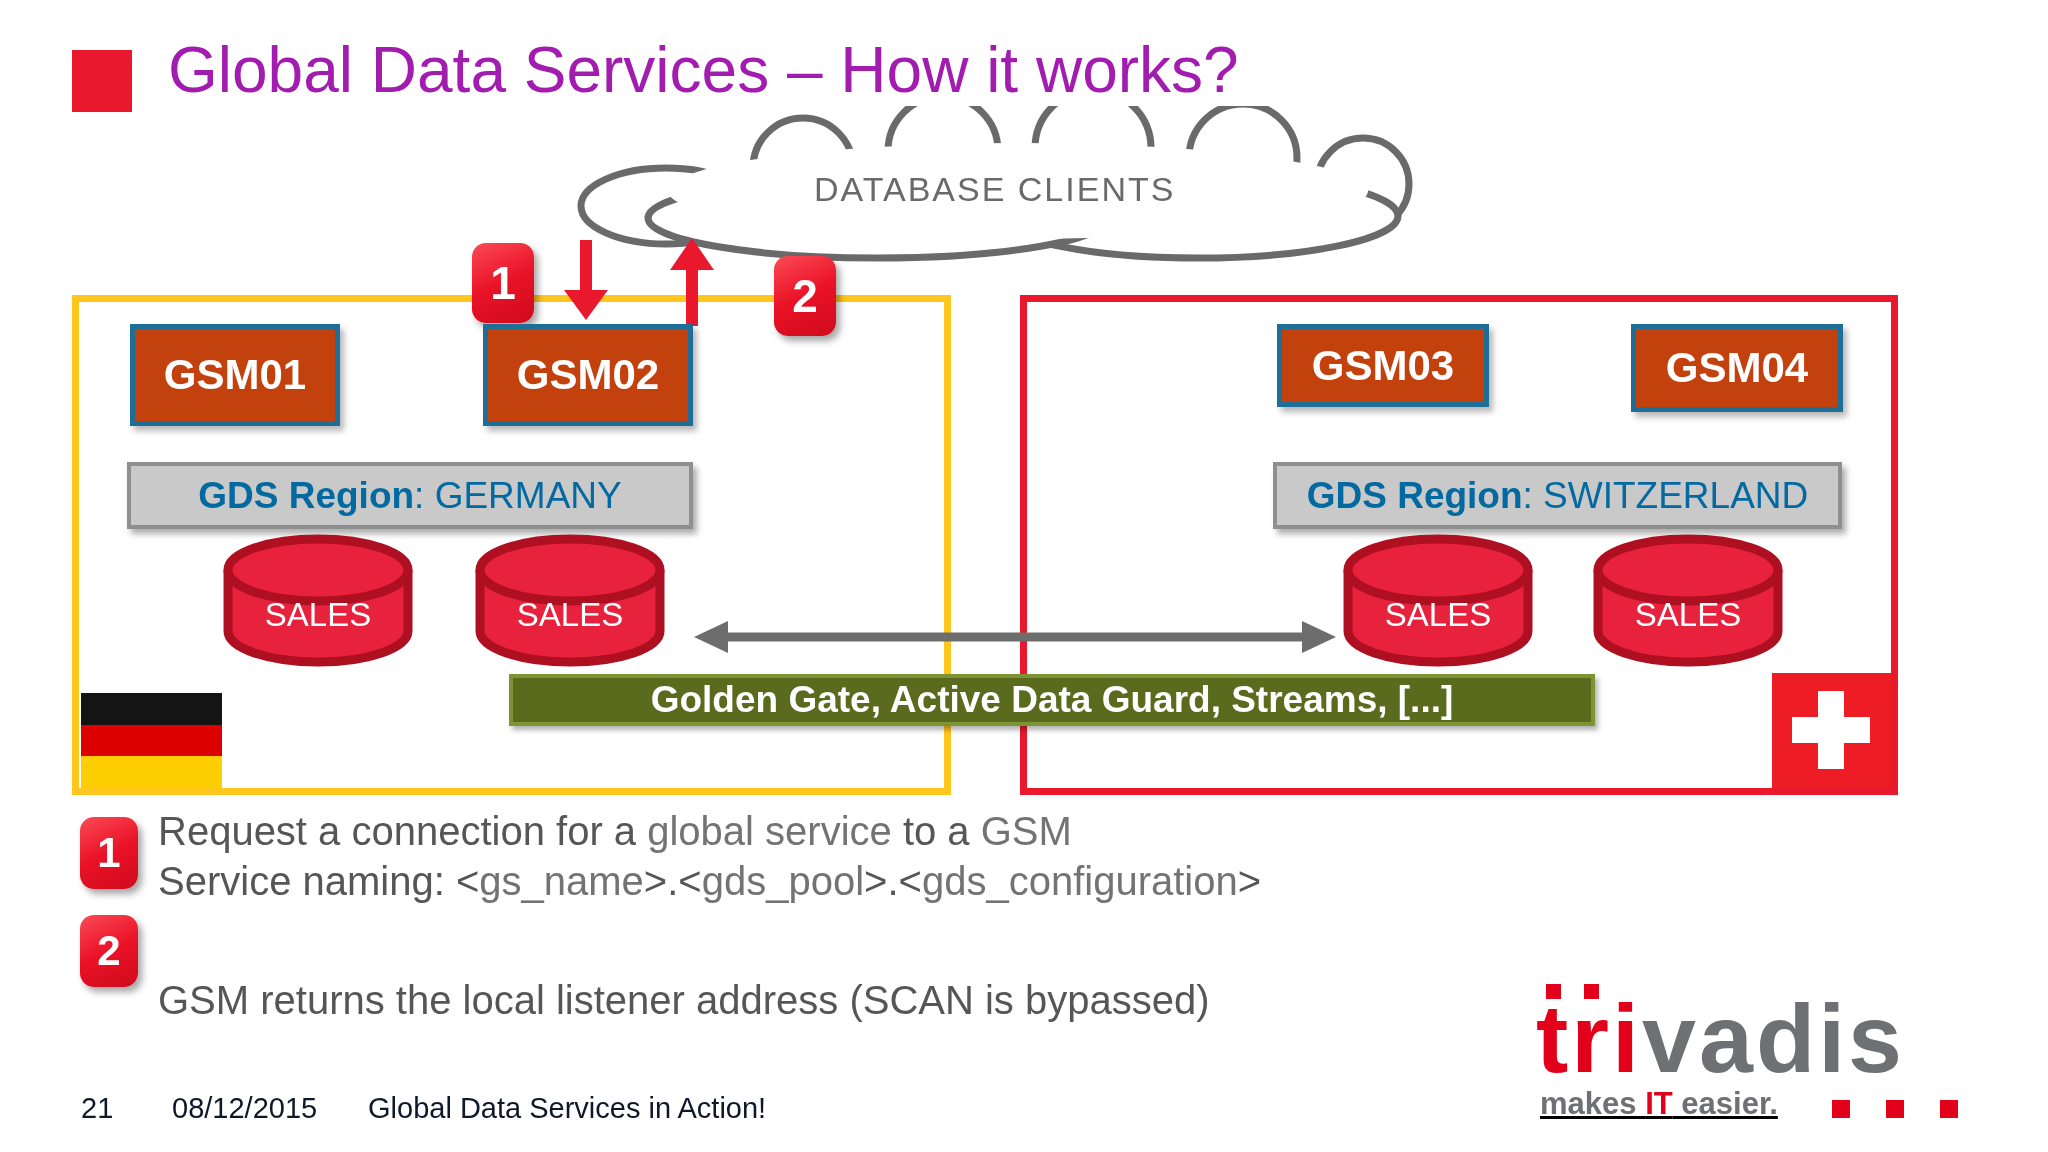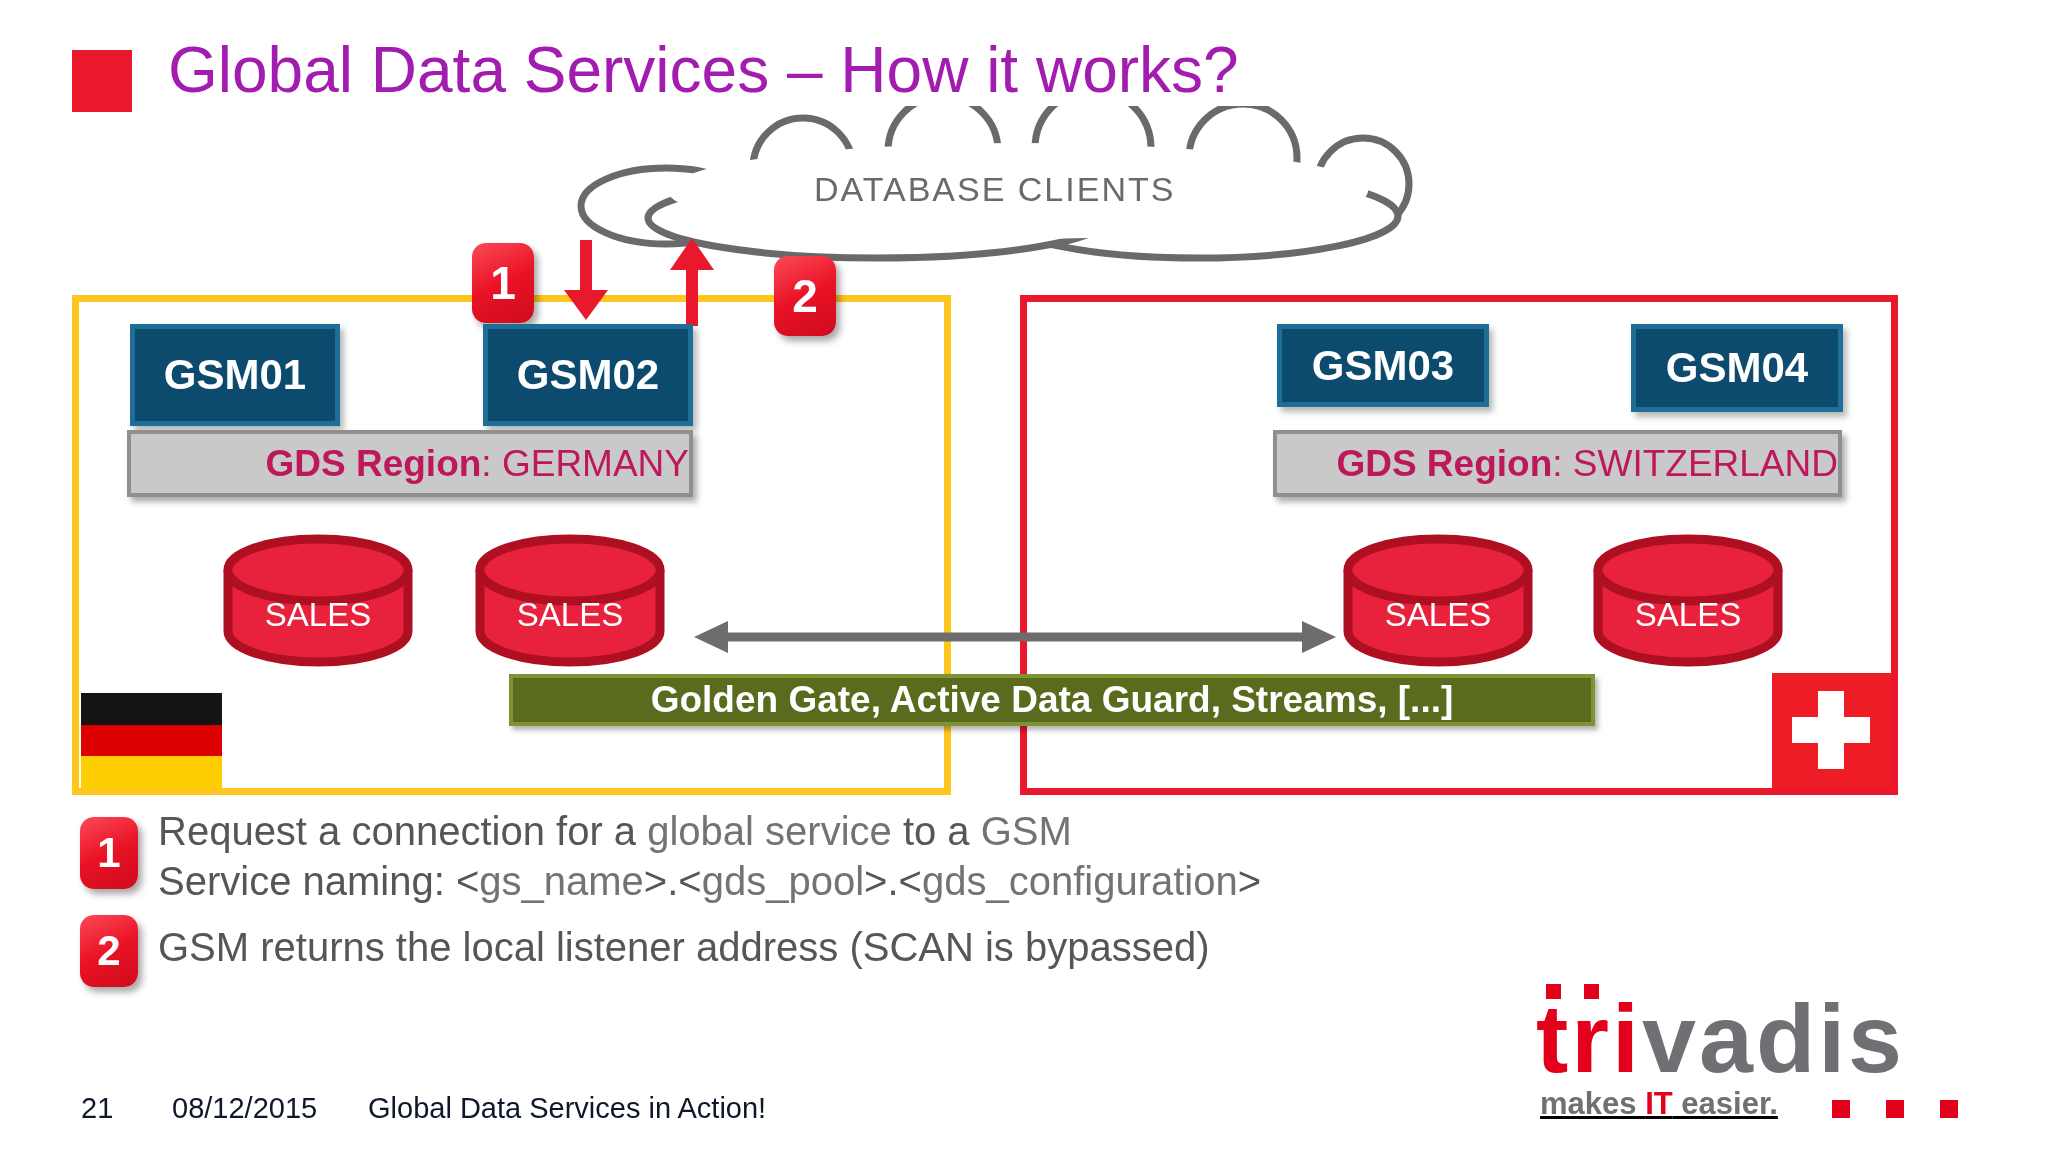--- a/index.html
+++ b/index.html
@@ -13,24 +13,24 @@
 
   
   .cloud-label{left:814px;top:170px;width:420px;text-align:left;font-size:34px;letter-spacing:2px;color:#6A6A6A;white-space:nowrap;}
 
   
   .region-box{box-sizing:border-box;background:transparent;}
   .region-box.de{left:72px;top:295px;width:879px;height:500px;border:7px solid #FFC61E;}
   .region-box.ch{left:1020px;top:295px;width:878px;height:500px;border:7px solid #E9182C;}
 
   
-  .gsm{box-sizing:border-box;background:#0c4a6e;border:5px solid #1F6E97;color:#fff;font-weight:bold;font-size:42px;display:flex;align-items:center;justify-content:center;box-shadow:4px 5px 6px rgba(0,0,0,.28);}
+  .gsm{box-sizing:border-box;background:#c2410c;border:5px solid #1F6E97;color:#fff;font-weight:bold;font-size:42px;display:flex;align-items:center;justify-content:center;box-shadow:4px 5px 6px rgba(0,0,0,.28);}
 
   
-  .region-bar{box-sizing:border-box;background:#C9C9C9;border:4px solid #8F8F8F;color:#be185d;font-size:37px;display:flex;align-items:center;justify-content:flex-end;white-space:pre;box-shadow:4px 5px 6px rgba(0,0,0,.32);}
+  .region-bar{box-sizing:border-box;background:#C9C9C9;border:4px solid #8F8F8F;color:#0369a1;font-size:37px;display:flex;align-items:center;justify-content:center;white-space:pre;box-shadow:4px 5px 6px rgba(0,0,0,.32);margin-top:32px;}
   .region-bar b{font-weight:bold;}
 
   
   .green-bar{box-sizing:border-box;background:#5A6B1D;border:4px solid #7E9434;color:#fff;font-weight:bold;font-size:37px;display:flex;align-items:center;justify-content:center;box-shadow:3px 4px 5px rgba(0,0,0,.3);}
 
   
   .badge{background:linear-gradient(155deg,#FB4A57 0%,#EA1226 50%,#CE0B1D 100%);border-radius:14px;color:#fff;font-weight:bold;display:flex;align-items:center;justify-content:center;box-shadow:4px 5px 7px rgba(0,0,0,.35);}
   .badge.flow{width:62px;height:80px;font-size:46px;}
   .badge.step{width:58px;height:72px;font-size:42px;}
 
@@ -145,21 +145,21 @@
   </div>
 
   <div class="abs badge step" style="left:80px;top:817px">1</div>
   <div class="abs step-line" style="left:158px;top:806px">
     <span>Request a connection for a </span><span class="accent">global service</span><span> to a </span><span class="accent">GSM</span>
   </div>
   <div class="abs step-line" style="left:158px;top:856px">
     <span>Service naming: &lt;</span><span class="accent">gs_name</span><span>&gt;.&lt;</span><span class="accent">gds_pool</span><span>&gt;.&lt;</span><span class="accent">gds_configuration</span><span>&gt;</span>
   </div>
   <div class="abs badge step" style="left:80px;top:915px">2</div>
-  <div class="abs step-line" style="left:158px;top:922px">GSM returns the local listener address (SCAN is bypassed)</div>
+  <div class="abs step-line" style="left:158px;top:975px">GSM returns the local listener address (SCAN is bypassed)</div>
 
   <span class="abs footer-text" style="left:81px">21</span>
   <span class="abs footer-text" style="left:172px">08/12/2015</span>
   <span class="abs footer-text" style="left:368px">Global Data Services in Action!</span>
 
   <div class="abs logo-word">
     <span class="logo-red">tri</span><span class="logo-gray">vadis</span>
   </div>
   <div class="abs logo-dot" style="left:1546px;top:984px"></div>
   <div class="abs logo-dot" style="left:1584px;top:984px"></div>

